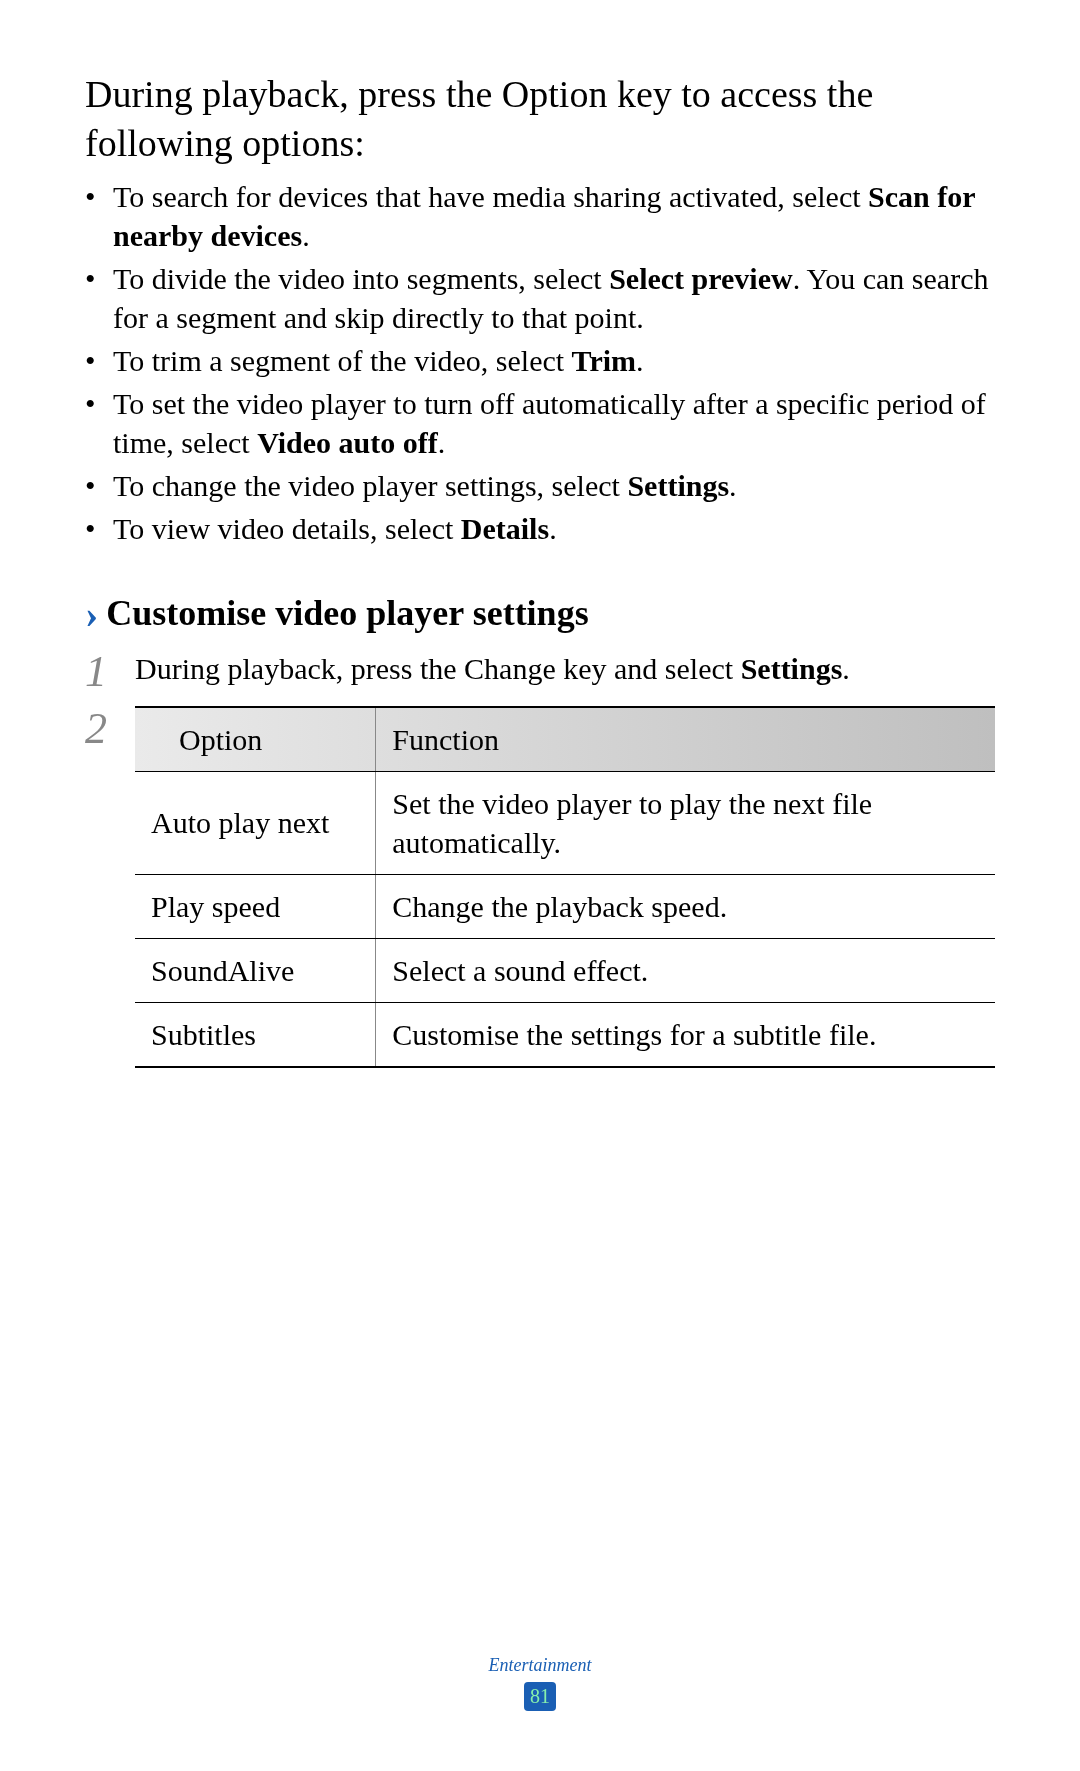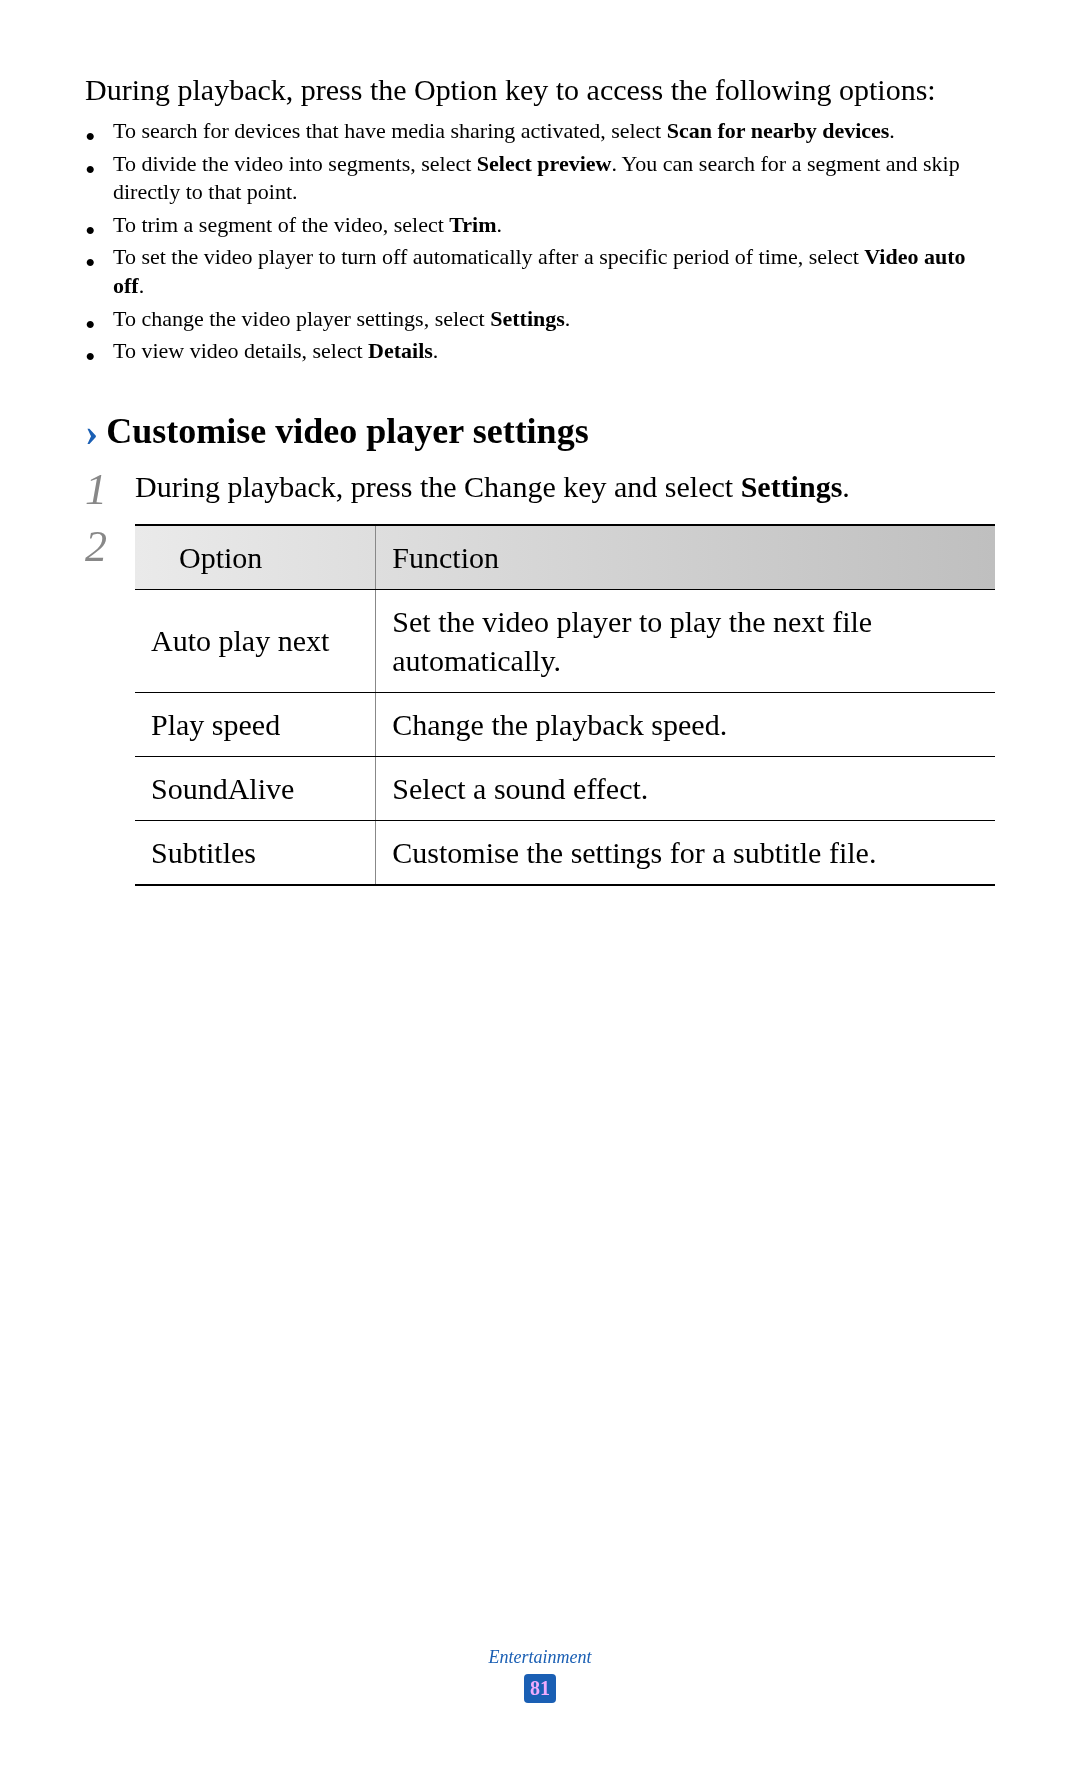--- a/index.html
+++ b/index.html
@@ -12,32 +12,32 @@
       height: 1771px;
       background: white;
       font-family: Georgia, 'Times New Roman', serif;
       color: #000;
       position: relative;
     }
     .content {
       padding: 70px 85px 0 85px;
     }
     .intro-text {
-      font-size: 30px;
+      font-size: 38px;
       line-height: 1.3;
       margin-bottom: 8px;
     }
     .bullet-list {
       list-style: none;
       padding-left: 0;
     }
     .bullet-item {
       position: relative;
       padding-left: 28px;
-      font-size: 22px;
+      font-size: 30px;
       line-height: 1.3;
       margin-bottom: 4px;
     }
     .bullet-item::before {
       content: "•";
       position: absolute;
       left: 0;
       top: 0;
       font-size: 30px;
     }
@@ -109,37 +109,37 @@
     }
     .settings-table tbody td:first-child {
       border-right: 1px solid #888;
       width: 28%;
     }
     .settings-table tbody tr:last-child td {
       border-bottom: 2px solid #000;
     }
     .footer {
       position: absolute;
-      bottom: 68px;
+      bottom: 60px;
       left: 0;
       right: 0;
       text-align: center;
     }
     .footer-category {
       font-size: 18px;
       font-style: italic;
       color: #1a5fb4;
       margin-bottom: 6px;
     }
     .page-number {
       display: inline-block;
       background: #1a5fb4;
-      color: #f0abfc;
+      color: #86efac;
       font-size: 20px;
-      font-weight: bold;
+      font-weight: normal;
       padding: 3px 6px;
       border-radius: 4px;
     }
   </style>
 </head>
 <body>
 
 <div class="content">
   <p class="intro-text">During playback, press the Option key to access the following options:</p>
 

